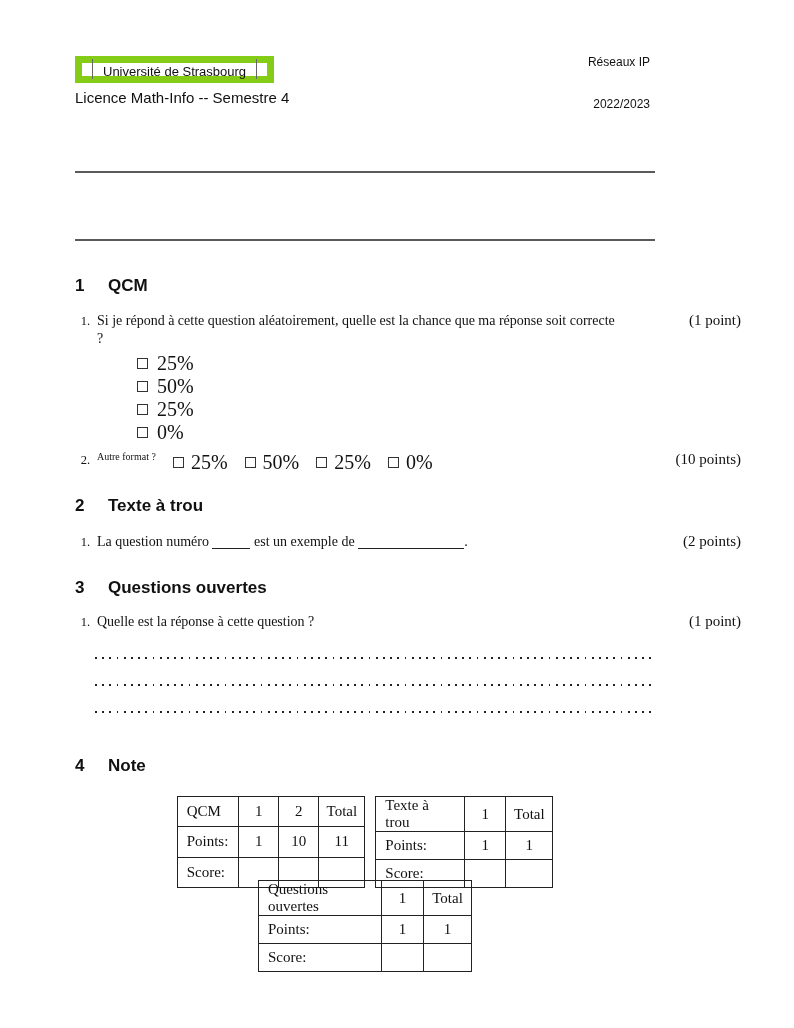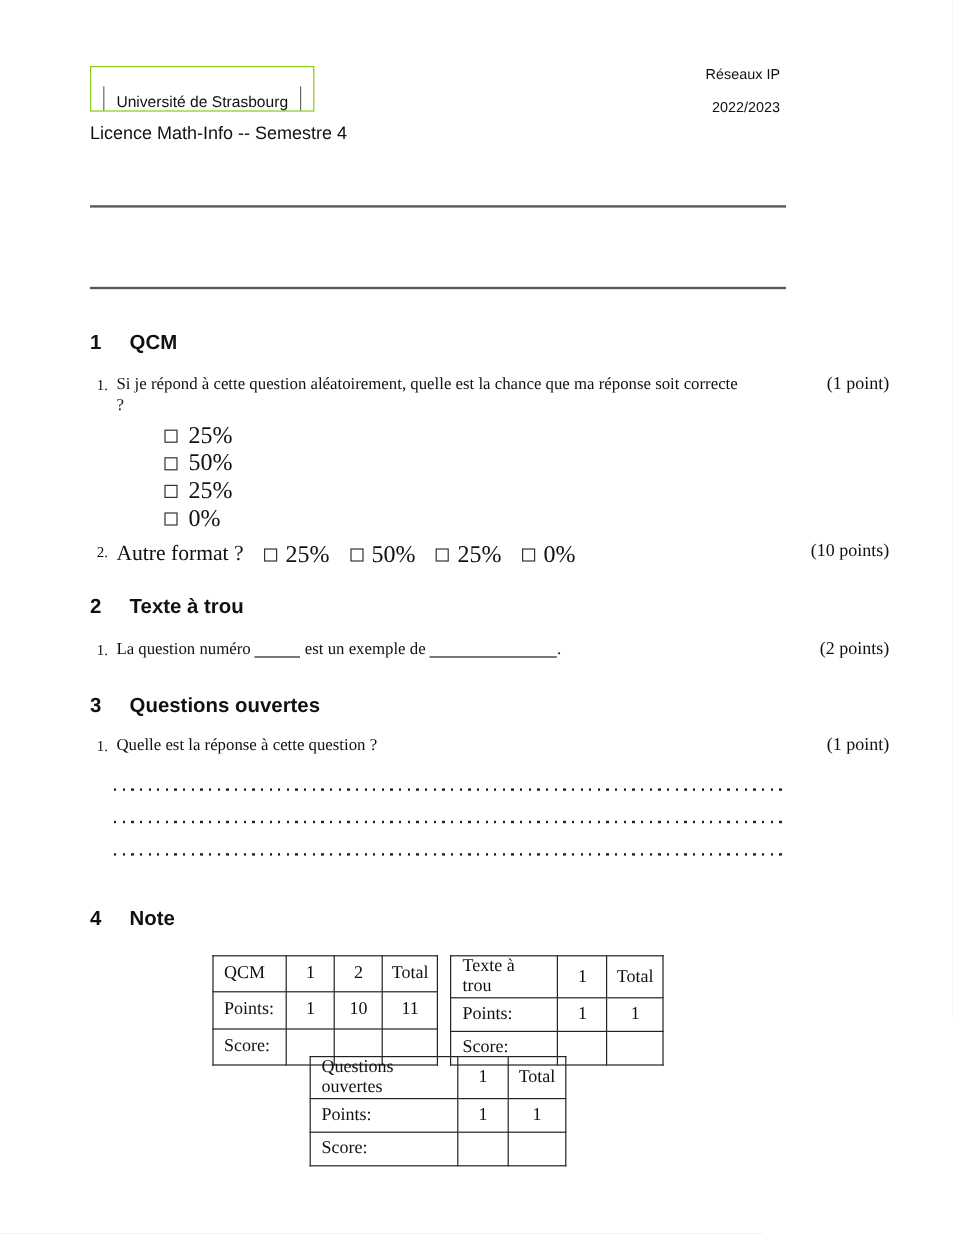--- a/index.html
+++ b/index.html
@@ -7,26 +7,26 @@
   .page {
     position:relative; width:794px; height:1028px; margin:0 auto;
     background:#ffffff; color:#111;
     font-family:"Liberation Sans", sans-serif;
     overflow:hidden;
   }
   .serif { font-family:"Liberation Serif", serif; font-variant-numeric:oldstyle-nums; font-feature-settings:"onum"; }
 
   
   .header { position:absolute; top:55px; left:75px; width:575px; display:flex; justify-content:space-between; }
-  .logo { display:inline-flex; align-items:flex-end; border:1px solid #84cc16; height:38px; background:#fff; }
+  .logo { display:inline-flex; align-items:center; border:7px solid #84cc16; height:27px; background:#fff; }
   .logo .lbar { width:5px; border-right:1px solid #888; }
   .logo .ltext { border-left:1px solid #666; border-right:1px solid #666; padding:5px 10px 0; font-size:13px; white-space:nowrap; }
   .course { margin-top:6px; font-size:15px; }
   .hdr-right { text-align:right; font-size:12px; }
-  .hdr-right .year { margin-top:13px; }
+  .hdr-right .year { margin-top:28px; }
 
   
   .title { position:absolute; top:124px; left:75px; width:580px; text-align:center; font-size:25px; font-weight:700; letter-spacing:-0.3px; }
   .rule { position:absolute; left:75px; width:580px; border-top:2px solid #5a5a5a; }
   .rule1 { top:171px; }
   .rule2 { top:239px; }
   .instructions { position:absolute; top:188px; left:75px; width:580px; text-align:center; font-size:14.5px; line-height:1.45; }
 
   
   .sec { position:absolute; left:75px; display:flex; font-size:17px; font-weight:700; }
@@ -37,21 +37,21 @@
   .qpoints { margin-left:auto; white-space:nowrap; font-size:15px; }
 
   
   .optlist { position:absolute; left:137px; }
   .opt { display:flex; align-items:center; height:23px; }
   .cb { display:inline-block; width:11px; height:11px; border:1.4px solid #333; background:#fff; flex:none; }
   .optlabel { margin-left:9px; font-size:20px; }
   .inline-opts { display:inline-flex; align-items:center; }
   .inline-opt { display:inline-flex; align-items:center; margin-left:17px; }
   .inline-opt .optlabel { margin-left:7px; }
-  .q2label { font-size:18px; }
+  .q2label { font-size:10px; }
 
   
   .blank { display:inline-block; border-bottom:1.3px solid #222; transform:translateY(3px); }
   .blank.short { width:38px; }
   .blank.long { width:106px; }
 
   
   .dotline { position:absolute; left:95px; width:557px; height:2.2px;
     background:repeating-linear-gradient(90deg, #222 0 1.9px, transparent 1.9px 7.2px); }
 

